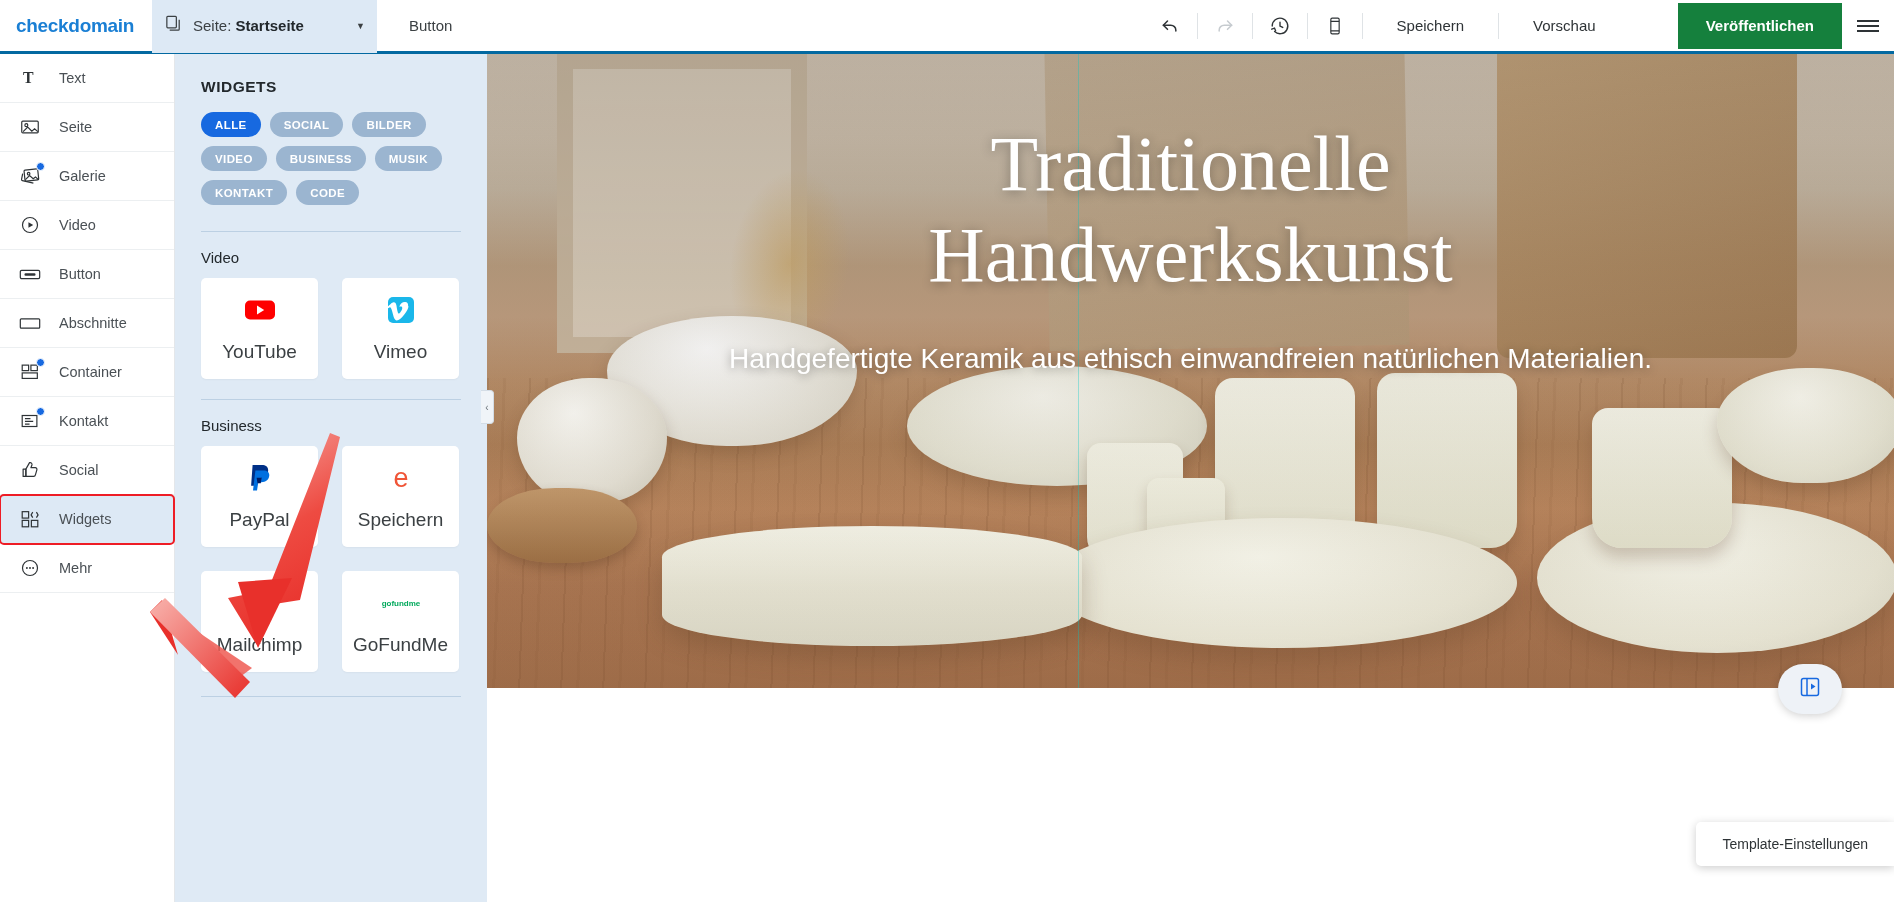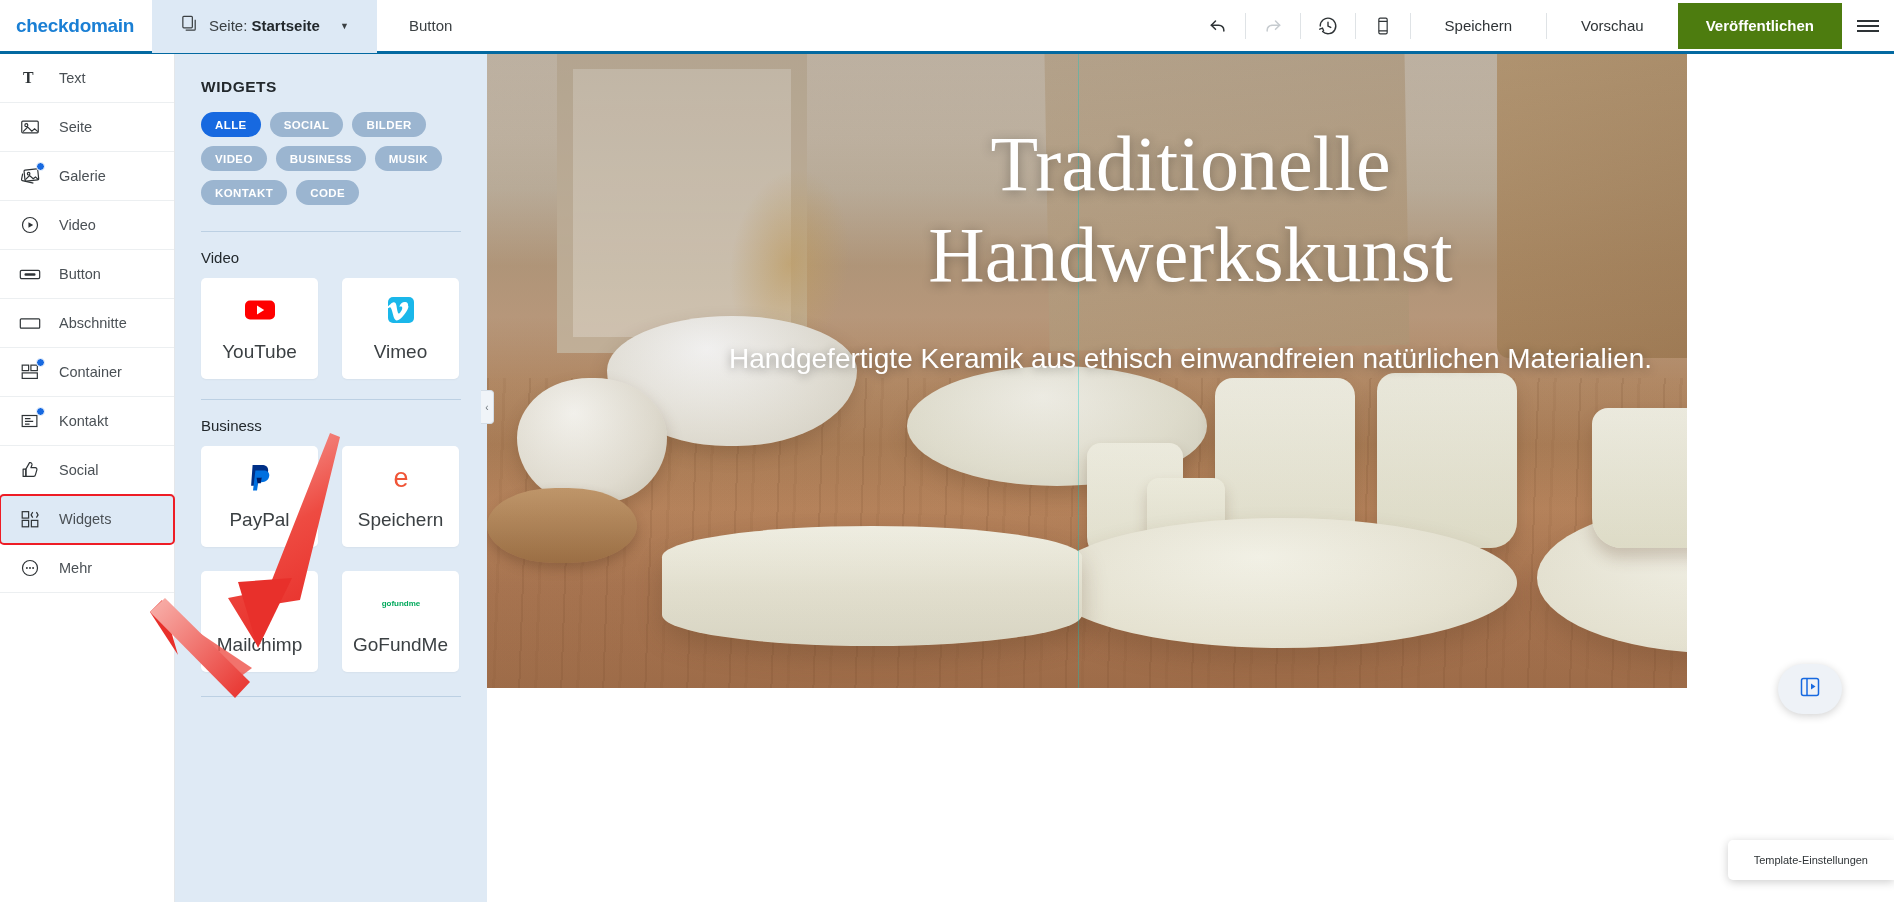--- a/index.html
+++ b/index.html
@@ -13,21 +13,21 @@
   
   .topbar {
     position: absolute; top: 0; left: 0; width: 1894px; height: 54px;
     background: #ffffff; display: flex; align-items: center;
     border-bottom: 3px solid #0369a1; z-index: 40;
   }
   .logo { width: 152px; padding-left: 16px; display: flex; align-items: center; }
   .logo-text { font-size: 19px; font-weight: 600; color: #1a7fd4; letter-spacing: -0.3px; white-space: nowrap;}
   .page-select {
     width: 225px; height: 54px; background: #dde9f5; display: flex;
-    align-items: center; gap: 10px; padding: 0 28px; cursor: pointer;
+    align-items: center; gap: 10px; padding: 0 12px; cursor: pointer;
   }
   .page-select .doc-icon { flex: 0 0 auto; }
   .page-label { font-size: 15px; color: #3b4043; white-space: nowrap; }
   .page-label b { font-weight: 700; color: #22282c; }
   .caret { margin-left: auto; font-size: 9px; color: #3b4043; }
   .help-btn {
     margin-left: 32px; font-size: 15px; color: #3b4043; cursor: pointer;
   }
   .topbar-right {
     margin-left: auto; display: flex; align-items: center; height: 54px;
@@ -35,23 +35,23 @@
   .ticon {
     width: 54px; height: 54px; display: flex; align-items: center; justify-content: center;
     cursor: pointer;
   }
   .tdiv { width: 1px; height: 26px; background: #dfe3e6; }
   .tbtn {
     height: 54px; display: flex; align-items: center; justify-content: center;
     padding: 0 34px; font-size: 15px; color: #2e3336; cursor: pointer; white-space: nowrap;
   }
   .publish-btn {
-    height: 46px; background: #4d7c0f; color: #fff; font-size: 15px; font-weight: 700;
+    height: 46px; background: #15803d; color: #fff; font-size: 15px; font-weight: 700;
     display: flex; align-items: center; justify-content: center; padding: 0 28px;
-    cursor: pointer; white-space: nowrap;
+    cursor: pointer; white-space: nowrap; margin-left: 48px;
   }
   .burger { width: 52px; height: 54px; display: flex; align-items: center; justify-content: center; cursor: pointer; }
   .burger span { display: block; width: 22px; height: 2px; background: #2e3336; margin: 3px 0; }
 
   
   .leftnav {
     position: absolute; top: 54px; left: 0; width: 175px; height: 848px;
     background: #fff; border-right: 1px solid #e4e7ea; z-index: 30;
   }
   .nav-item {
@@ -100,21 +100,21 @@
   
   .collapse-handle {
     position: absolute; left: 481px; top: 390px; width: 13px; height: 34px;
     background: #f0f4f8; border: 1px solid #d4dde6; border-left: none;
     border-radius: 0 4px 4px 0; display: flex; align-items: center; justify-content: center;
     font-size: 10px; color: #6b7378; z-index: 28; cursor: pointer;
   }
 
   
   .canvas {
-    position: absolute; top: 48px; left: 487px; width: 1200px; height: 854px;
+    position: absolute; top: 48px; left: 487px; width: 1407px; height: 854px;
     overflow: hidden; background: #fff;
   }
   .hero {
     position: relative; width: 1407px; height: 640px; overflow: hidden;
   }
   
   .hero-bg {
     position: absolute; inset: 0;
     background:
       linear-gradient(180deg,
@@ -259,23 +259,23 @@
     background: rgba(0,200,200,.35);
   }
   
   .fab {
     position: absolute; right: 52px; bottom: 188px; width: 64px; height: 50px;
     background: #eef2f7; border-radius: 26px; display: flex; align-items: center;
     justify-content: center; box-shadow: 0 2px 8px rgba(0,0,0,.18); cursor: pointer; z-index: 20;
   }
   
   .toast {
-    position: absolute; right: 0px; bottom: 22px; background: #fff;
+    position: absolute; right: 0px; bottom: 36px; background: #fff;
     border-radius: 5px 0 0 5px; box-shadow: 0 2px 10px rgba(0,0,0,.2);
-    padding: 14px 26px; font-size: 11px; color: #2e3336; cursor: pointer;
+    padding: 14px 26px; font-size: 14px; color: #2e3336; cursor: pointer;
     display: flex; align-items: center; gap: 8px; z-index: 35; white-space: nowrap;
   }
   
   .ann { position: absolute; inset: 0; pointer-events: none; z-index: 60; }
 </style>
 </head>
 <body>
 
 <div id="app">
 

